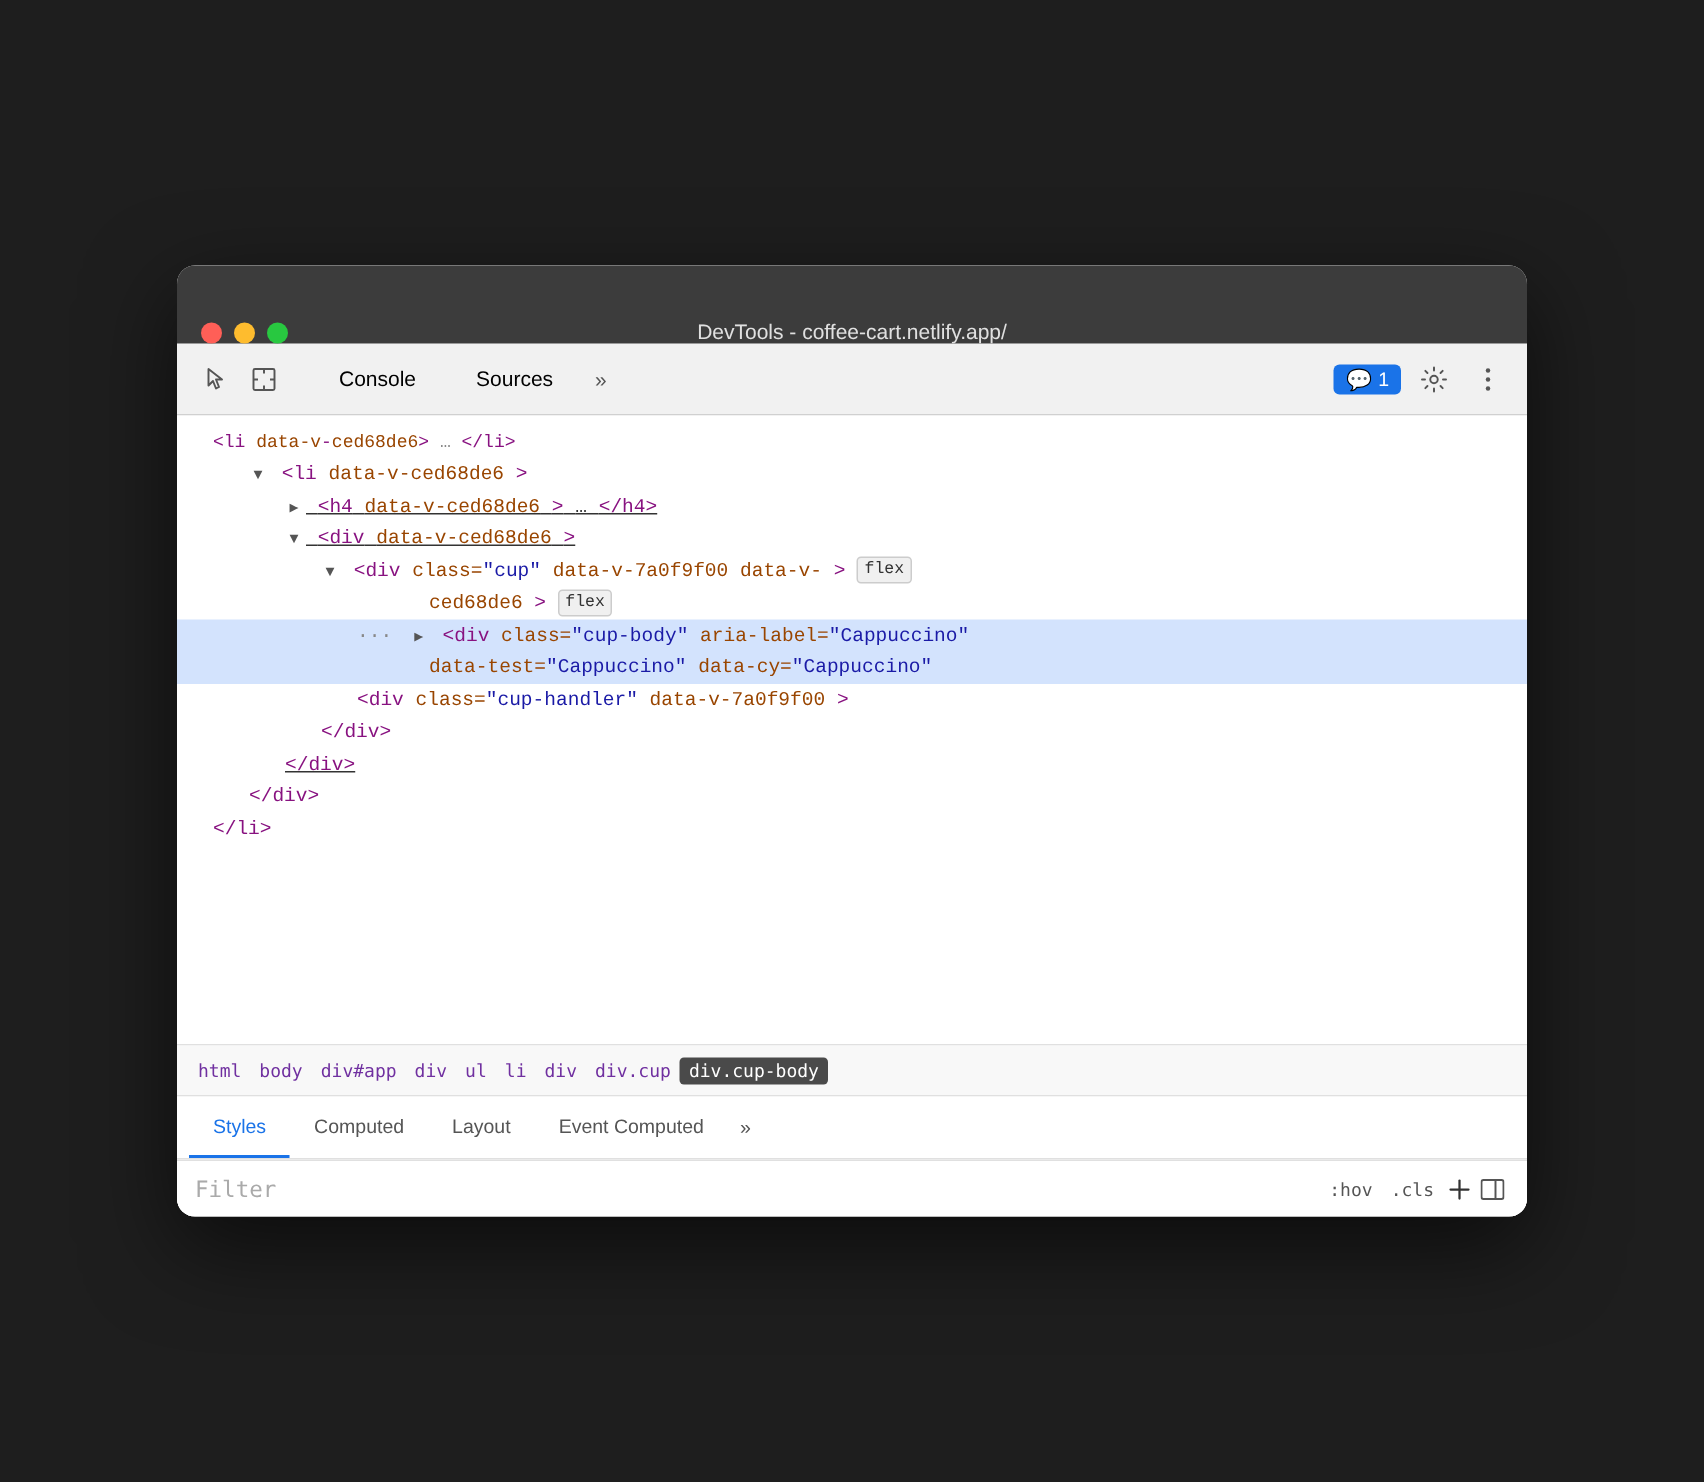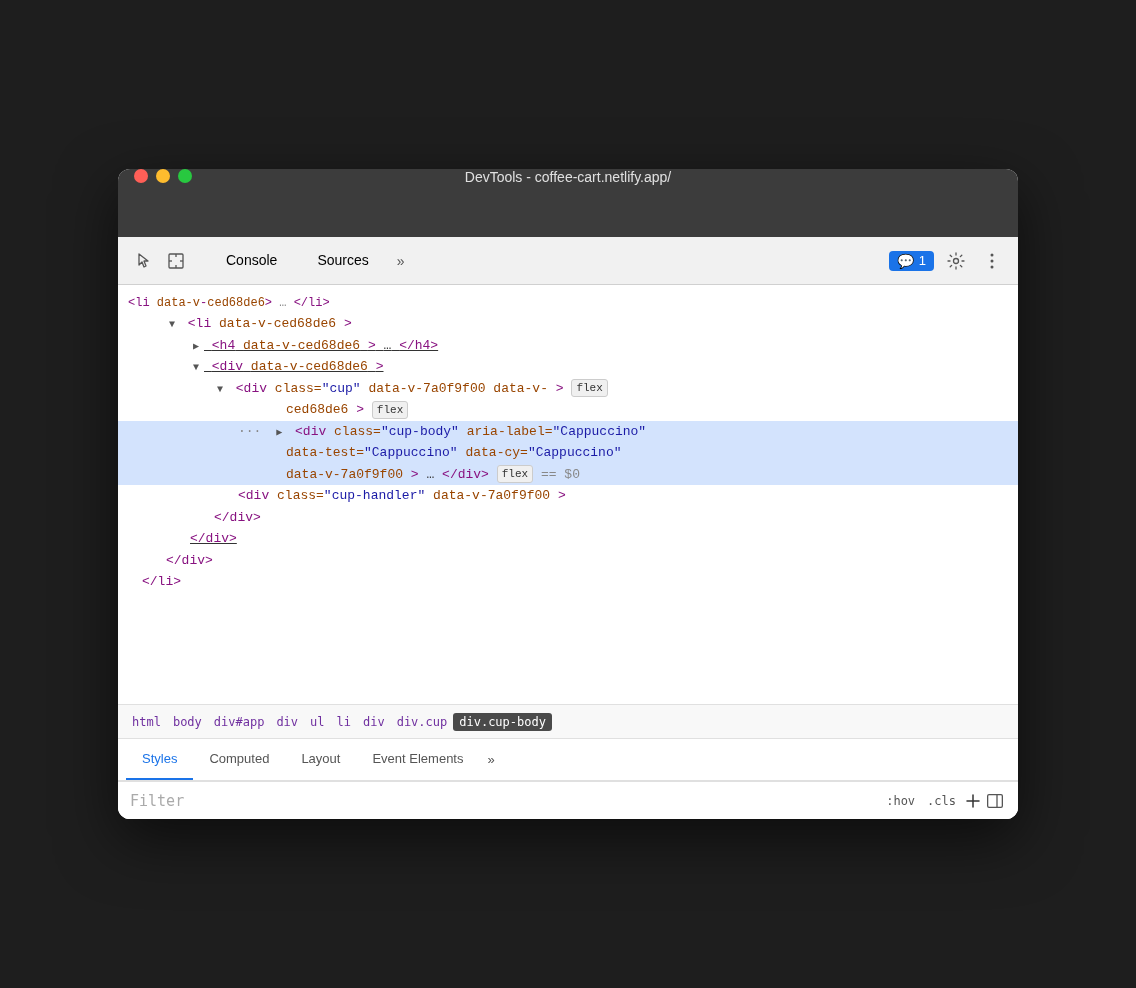--- a/index.html
+++ b/index.html
@@ -17,23 +17,23 @@
       width: 900px;
       background: #ffffff;
       border-radius: 12px;
       box-shadow: 0 20px 60px rgba(0,0,0,0.6);
       overflow: hidden;
     }
 
     
     .title-bar {
       background: #3c3c3c;
-      height: 68px;
-      display: flex;
-      align-items: flex-start;
+      height: 52px;
+      display: flex;
+      align-items: flex-end;
       padding: 0 16px;
       position: relative;
     }
 
     .traffic-lights {
       display: flex;
       gap: 8px;
       align-items: center;
     }
 
@@ -400,21 +400,21 @@
           <circle cx="2" cy="3" r="1.5"></circle>
           <circle cx="2" cy="9" r="1.5"></circle>
           <circle cx="2" cy="15" r="1.5"></circle>
         </svg>
       </div>
     </div>
   </div>
 
   <div class="elements-panel">
 
-    <div class="html-line ind2" style="color:#aaa; font-size:12px; padding-left:10px;">
+    <div class="html-line ind2" style="color:#aaa; font-size:12px; padding-left:24px;">
       <span style="color:#881280;">&lt;li</span>
       <span style="color:#994500;"> data-v</span><span style="color:#881280;">-</span><span style="color:#994500;">ced68de6</span><span style="color:#881280;">&gt;</span>
       <span style="color:#888;">…</span>
       <span style="color:#881280;">&lt;/li&gt;</span>
     </div>
 
     <div class="html-line ind2">
       <span class="triangle tri-open"></span>
       <span class="tag">&lt;li</span>
       <span style="color:#333;"> </span>
@@ -465,29 +465,20 @@
       <span class="tag">&lt;div</span>
       <span> </span>
       <span style="color:#994500;">class=</span><span style="color:#1a1aa6;">"cup-body"</span>
       <span> </span>
       <span style="color:#994500;">aria-label=</span><span style="color:#1a1aa6;">"Cappuccino"</span>
     </div>
     <div class="html-line selected" style="padding-left: 168px;">
       <span style="color:#994500;">data-test=</span><span style="color:#1a1aa6;">"Cappuccino"</span>
       <span> </span>
       <span style="color:#994500;">data-cy=</span><span style="color:#1a1aa6;">"Cappuccino"</span>
-    </div>
-    <div class="html-line selected" style="padding-left: 168px;">
-      <span style="color:#994500;">data-v-7a0f9f00</span>
-      <span class="tag">&gt;</span>
-      <span class="ellipsis">…</span>
-      <span class="tag">&lt;/div&gt;</span>
-      <span class="flex-badge">flex</span>
-      <span style="color:#888;"> == </span>
-      <span style="color:#888; font-weight:500;">$0</span>
     </div>
 
     <div class="html-line ind5">
       <span class="tag">&lt;div</span>
       <span> </span>
       <span style="color:#994500;">class=</span><span style="color:#1a1aa6;">"cup-handler"</span>
       <span> </span>
       <span style="color:#994500;">data-v-7a0f9f00</span>
       <span class="tag">&gt;</span>
     </div>
@@ -527,21 +518,21 @@
       <div class="style-tab active">
         <span>Styles</span>
       </div>
       <div class="style-tab">
         <span>Computed</span>
       </div>
       <div class="style-tab">
         <span>Layout</span>
       </div>
       <div class="style-tab">
-        <span>Event Elements</span>
+        <span>Event Computed</span>
       </div>
       <div class="style-tab-more">
         <span>»</span>
       </div>
     </div>
 
     <div class="filter-bar">
       <input class="filter-input" type="text" placeholder="Filter" style="">
       <div class="filter-actions">
         <span class="filter-btn">:hov</span>

